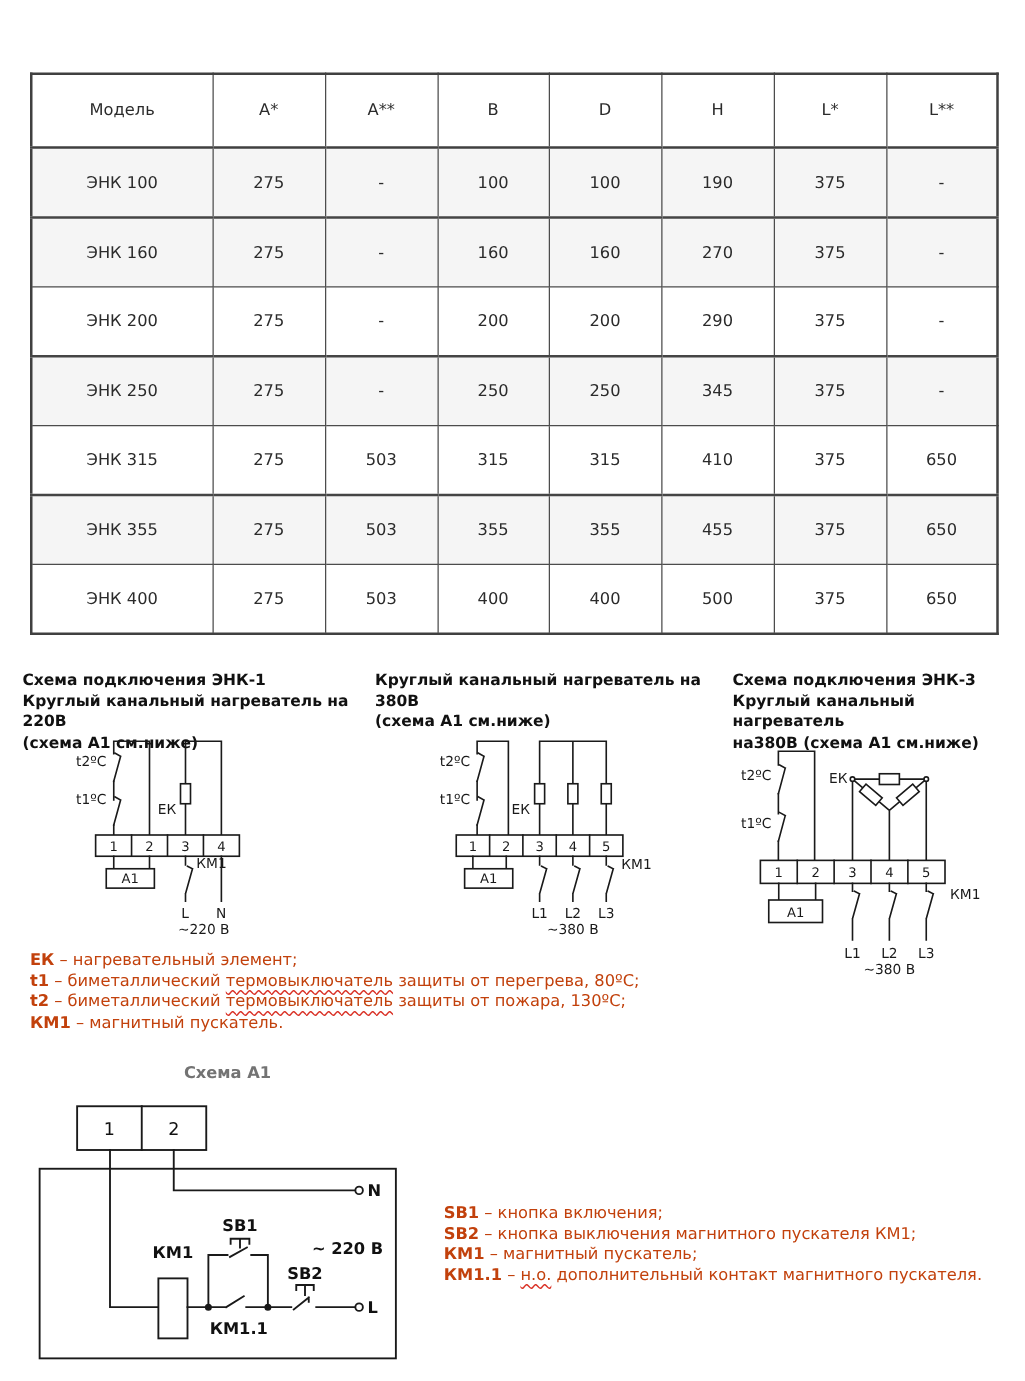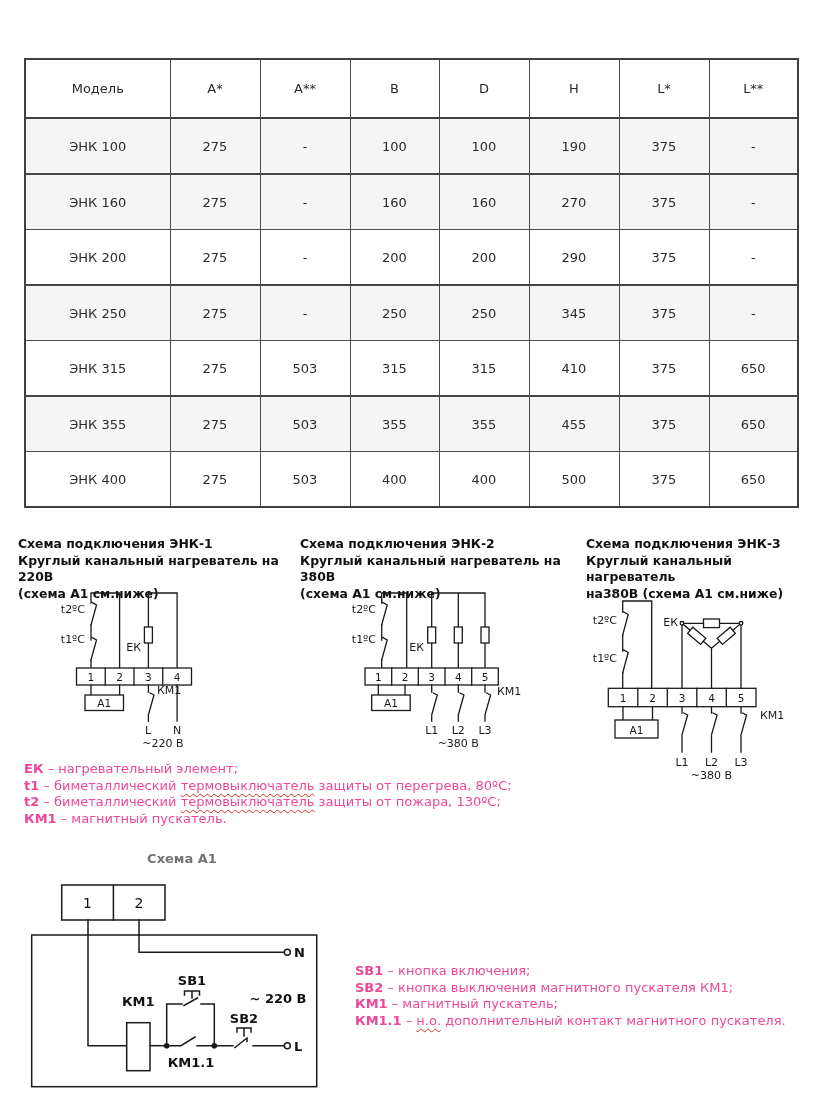--- a/index.html
+++ b/index.html
@@ -13,21 +13,21 @@
               font-weight:normal;padding:0;}
   #spec-table th{height:57px;background:#ffffff;border-bottom:2px solid #404040;}
   #spec-table td{height:54px;background:#ffffff;}
   #spec-table tr.alt td{background:#f5f5f5;border-top:2px solid #454545;}
   #spec-table{border:2px solid #404040;}
 
   
   .diag-title{position:absolute;font-weight:bold;font-size:12.4px;line-height:16.5px;color:#111;}
 
   
-  .legend{position:absolute;font-size:13px;line-height:16.6px;color:#ec4899;white-space:nowrap;}
+  .legend{position:absolute;font-size:13px;line-height:16.6px;color:#c2410c;white-space:nowrap;}
   .legend b{font-weight:bold;}
   .wavy{text-decoration:underline;text-decoration-style:wavy;text-decoration-color:#d93025;
         text-decoration-thickness:1px;text-underline-offset:3px;}
 
   
   .diag{position:absolute;}
   .wire{stroke:#1a1a1a;stroke-width:1.3;fill:none;stroke-linecap:square;}
   .box {stroke:#1a1a1a;stroke-width:1.3;fill:#ffffff;}
   .lbl {font-family:"DejaVu Sans","Liberation Sans",sans-serif;font-size:11px;fill:#1a1a1a;}
   .num {font-family:"DejaVu Sans","Liberation Sans",sans-serif;font-size:10.5px;fill:#1a1a1a;}
@@ -138,21 +138,20 @@
         </tr>
       </tbody>
   </table>
 
   <div class="diag-title" style="left:18px;top:536px;width:288px;">
     <div>Схема подключения ЭНК-1</div>
     <div>Круглый канальный нагреватель на 220В</div>
     <div>(схема А1 см.ниже)</div>
   </div>
   <div class="diag-title" style="left:300px;top:536px;width:284px;">
-    <div>Схема подключения ЭНК-2</div>
     <div>Круглый канальный нагреватель на 380В</div>
     <div>(схема А1 см.ниже)</div>
   </div>
   <div class="diag-title" style="left:586px;top:536px;width:230px;">
     <div>Схема подключения ЭНК-3</div>
     <div>Круглый канальный нагреватель</div>
     <div>на380В (схема А1 см.ниже)</div>
   </div>
 
   <svg class="diag" style="left:20px;top:585px;" width="280" height="172" viewBox="0 0 280 172">

